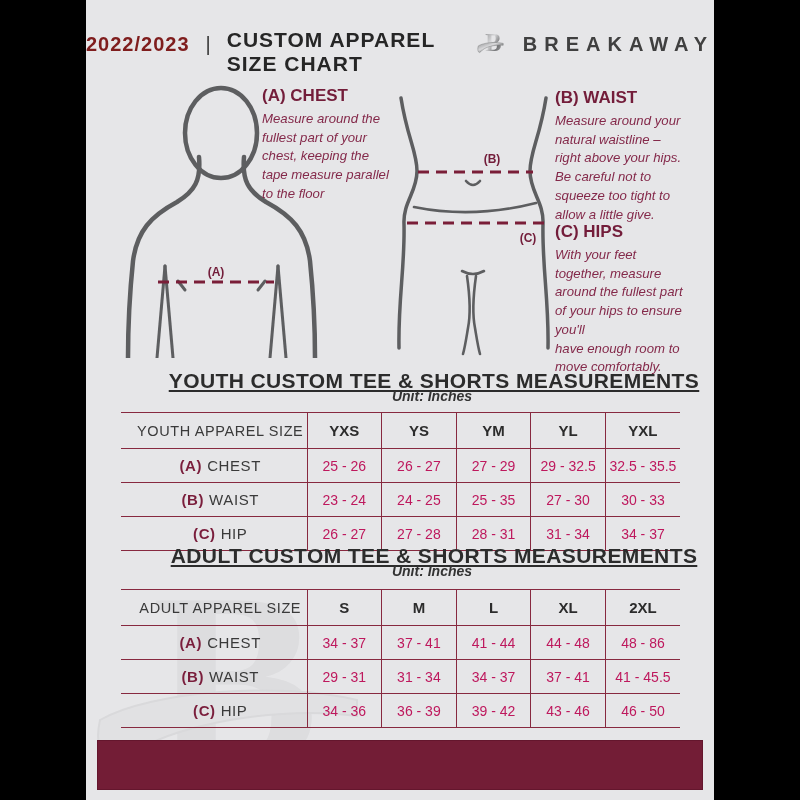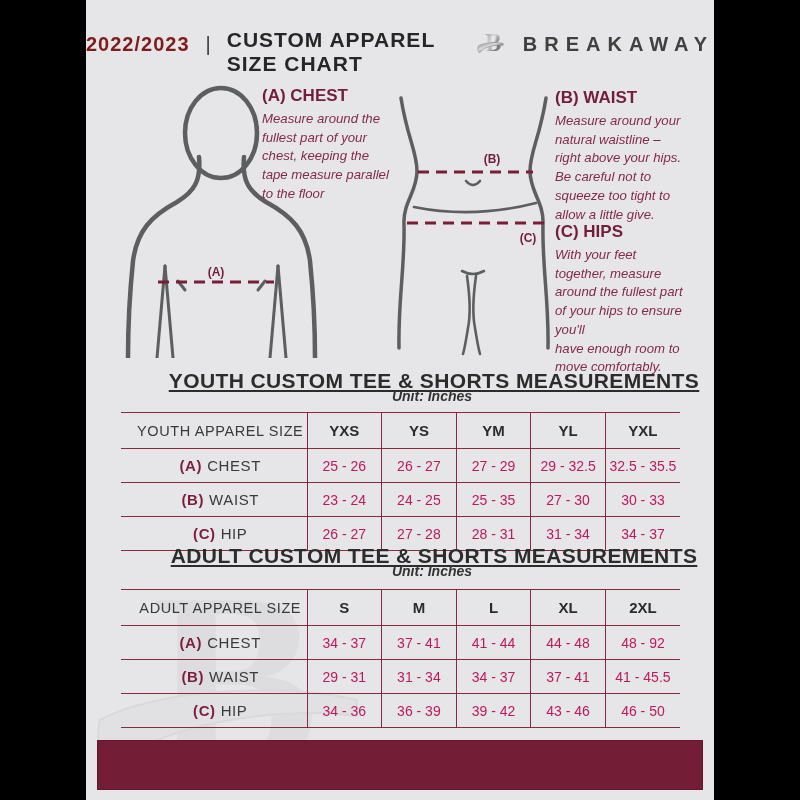--- a/index.html
+++ b/index.html
@@ -203,21 +203,21 @@
         <td class="szhead">L</td>
         <td class="szhead">XL</td>
         <td class="szhead">2XL</td>
       </tr>
       <tr>
         <td class="lbl"><span class="pfx">(A)</span><span>CHEST</span></td>
         <td class="val">34 - 37</td>
         <td class="val">37 - 41</td>
         <td class="val">41 - 44</td>
         <td class="val">44 - 48</td>
-        <td class="val">48 - 92</td>
+        <td class="val">48 - 86</td>
       </tr>
       <tr>
         <td class="lbl"><span class="pfx">(B)</span><span>WAIST</span></td>
         <td class="val">29 - 31</td>
         <td class="val">31 - 34</td>
         <td class="val">34 - 37</td>
         <td class="val">37 - 41</td>
         <td class="val">41 - 45.5</td>
       </tr>
       <tr>

